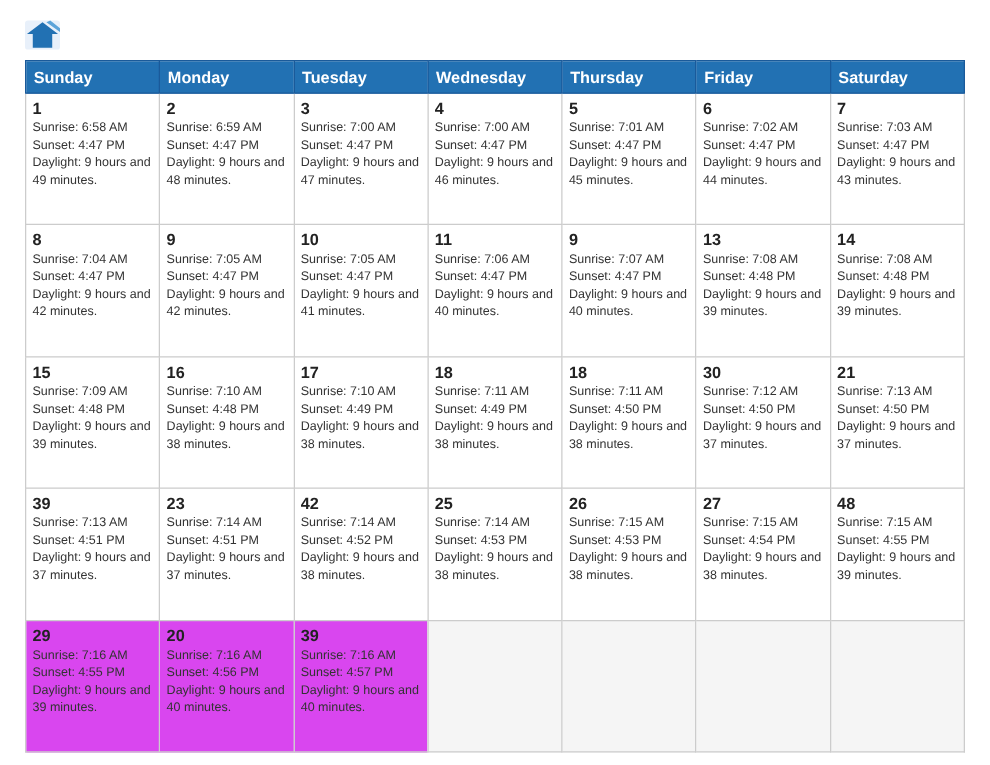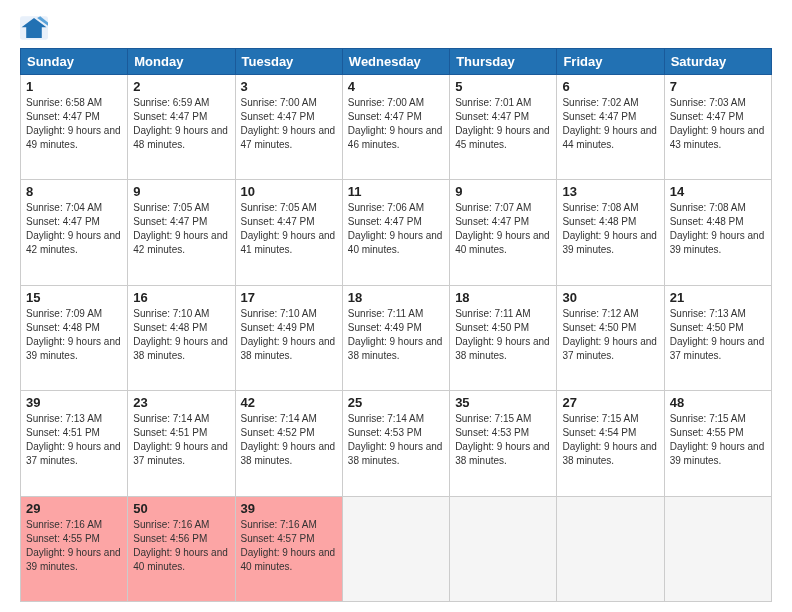--- a/index.html
+++ b/index.html
@@ -73,21 +73,21 @@
     .calendar td {
       border: 1px solid #ccc;
       vertical-align: top;
       padding: 4px 5px;
       font-size: 10.5px;
       color: #222;
       background: #fff;
       height: 82px;
     }
     .calendar tr:last-child td {
-      background: #fca5a5;
+      background: #d946ef;
     }
     .day-num {
       font-size: 13px;
       font-weight: bold;
       display: block;
       margin-bottom: 2px;
     }
     .day-info {
       font-size: 10px;
       line-height: 1.4;
@@ -333,21 +333,21 @@
         </td>
           <td>
           <span class="day-num">25</span>
           <div class="day-info">
             Sunrise: 7:14 AM<br>
             Sunset: 4:53 PM<br>
             Daylight: 9 hours and 38 minutes.
           </div>
         </td>
           <td>
-          <span class="day-num">35</span>
+          <span class="day-num">26</span>
           <div class="day-info">
             Sunrise: 7:15 AM<br>
             Sunset: 4:53 PM<br>
             Daylight: 9 hours and 38 minutes.
           </div>
         </td>
           <td>
           <span class="day-num">27</span>
           <div class="day-info">
             Sunrise: 7:15 AM<br>
@@ -367,21 +367,21 @@
         <tr>
           <td>
           <span class="day-num">29</span>
           <div class="day-info">
             Sunrise: 7:16 AM<br>
             Sunset: 4:55 PM<br>
             Daylight: 9 hours and 39 minutes.
           </div>
         </td>
           <td>
-          <span class="day-num">50</span>
+          <span class="day-num">20</span>
           <div class="day-info">
             Sunrise: 7:16 AM<br>
             Sunset: 4:56 PM<br>
             Daylight: 9 hours and 40 minutes.
           </div>
         </td>
           <td>
           <span class="day-num">39</span>
           <div class="day-info">
             Sunrise: 7:16 AM<br>

